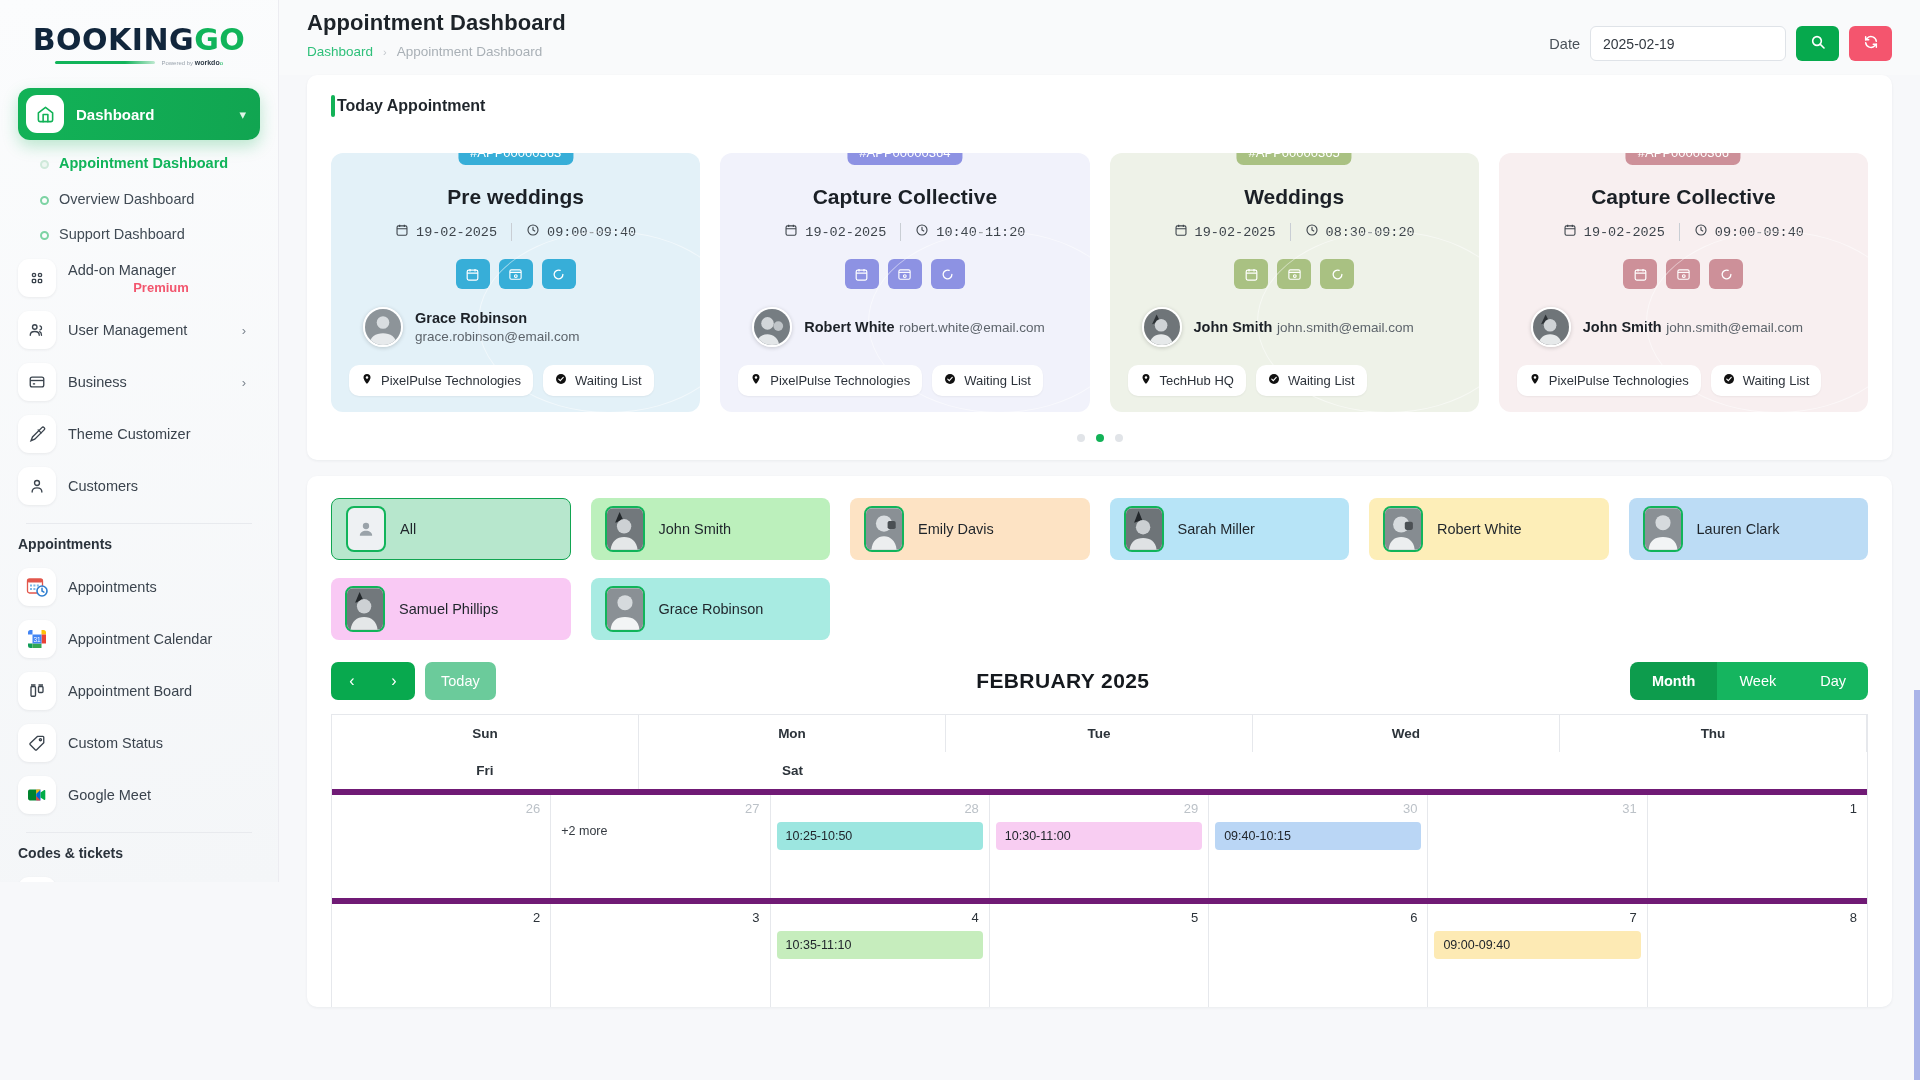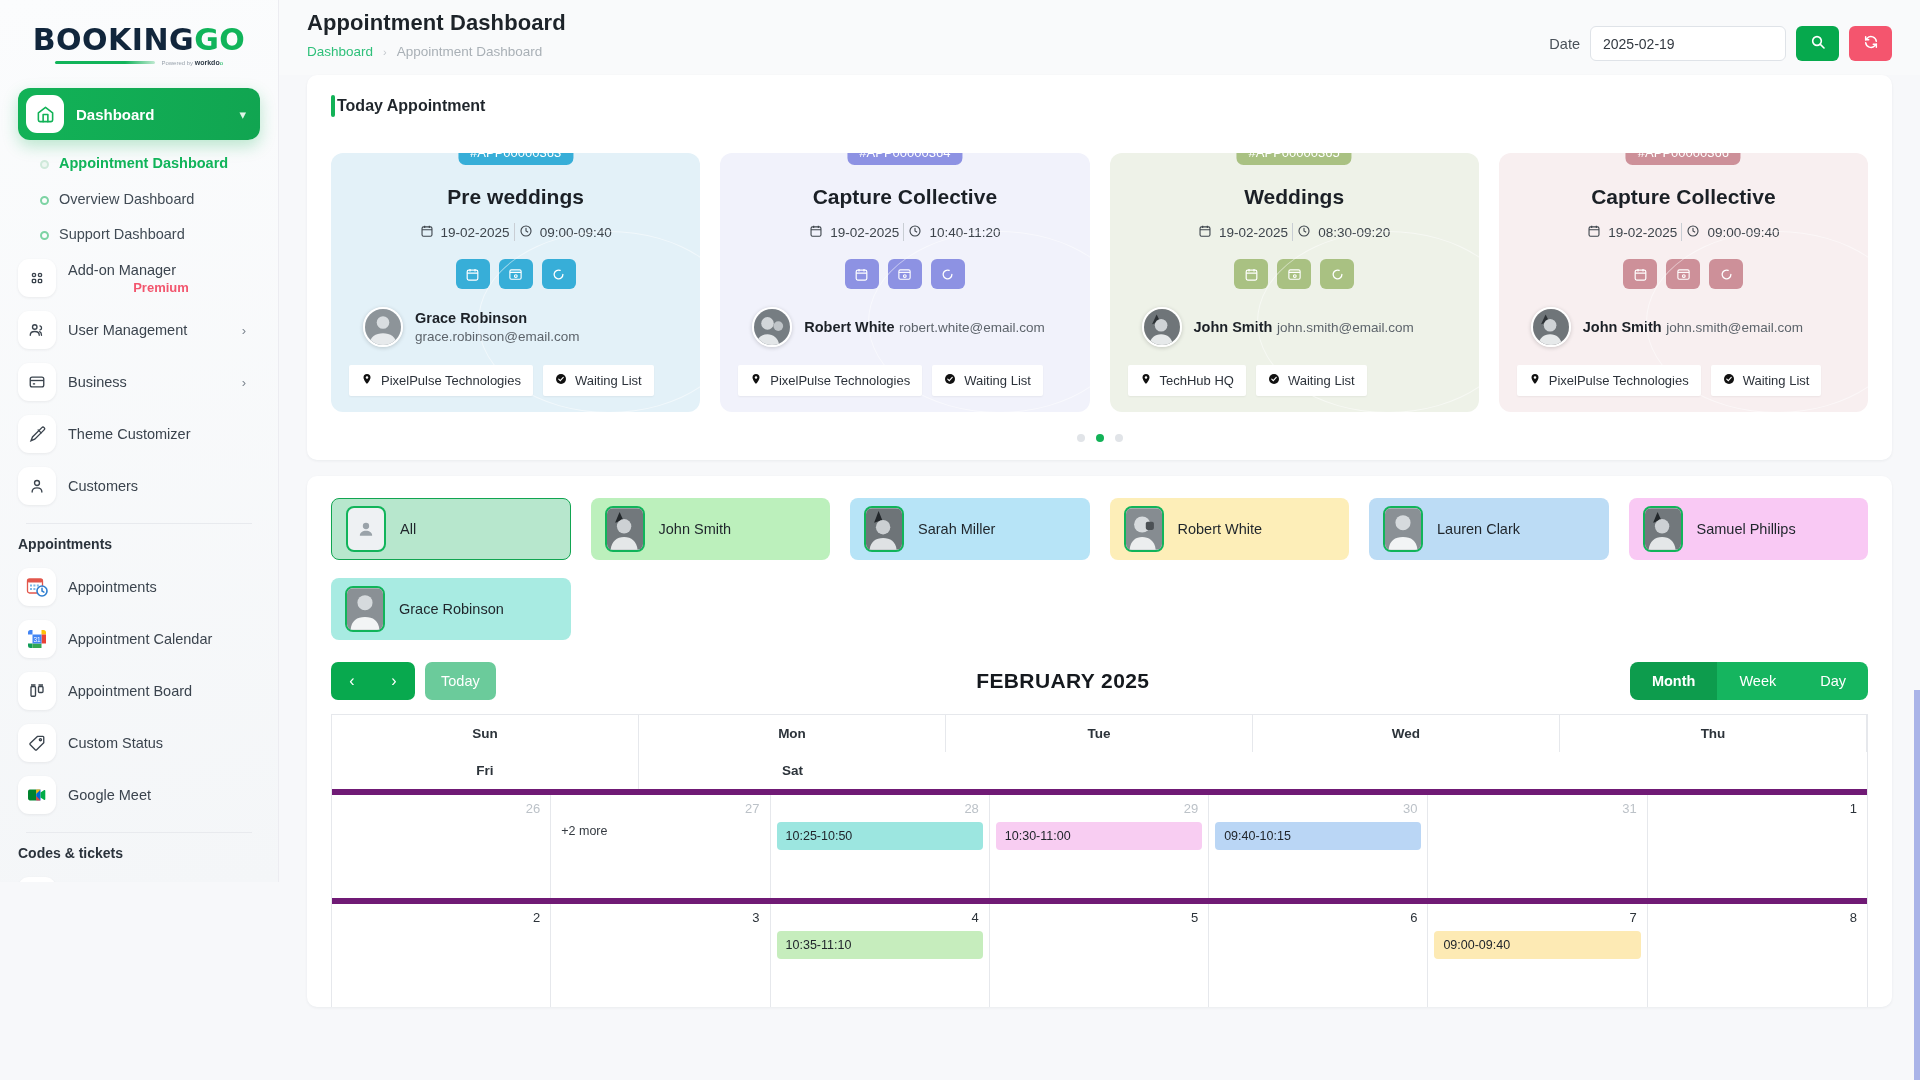--- a/index.html
+++ b/index.html
@@ -100,35 +100,35 @@
   }
   .card::after{
     content:""; position:absolute; right:-40px; top:30%; width:260px;height:180px;
     border-radius:50%; border:1px solid rgba(255,255,255,.5); pointer-events:none;
   }
   .card-chip {
     position:absolute; top:-13px; left:50%; transform:translateX(-50%);
     padding: 5px 12px; border-radius:7px; font-size:13px; color:#fff; font-weight:500; white-space:nowrap;
   }
   .card-title { text-align:center; font-size:21px; font-weight:700; color:#1b2026; margin-top:4px; }
-  .card-meta { display:flex; align-items:center; justify-content:center; gap:4px; margin-top:14px; font-size:13.5px; color:#3d444b;}
+  .card-meta { display:flex; align-items:center; justify-content:center; gap:14px; margin-top:14px; font-size:13.5px; color:#3d444b;font-family:Liberation Mono, monospace;}
   .card-meta .divi { width:1px; height:18px; background:#c9ced4; }
   .mitem { display:flex; align-items:center; gap:7px;}
   .card-acts { display:flex; justify-content:center; gap:9px; margin-top:18px; }
   .act { width:34px;height:30px;border-radius:6px;display:flex;align-items:center;justify-content:center;cursor:pointer;}
   .card-person { display:flex; align-items:center; gap:12px; margin-top:18px; padding-left:14px;}
   .avatar {
     width:40px;height:40px;border-radius:50%;flex:0 0 40px; overflow:hidden;
     border:2px solid #fff; box-shadow:0 1px 4px rgba(0,0,0,.18);
     display:flex;align-items:center;justify-content:center;
   }
   .p-name { font-size:14.5px;font-weight:700;color:#1c2127; }
   .p-mail { font-size:13.5px;color:#5d646b; margin-top:3px; }
   .card-tags { display:flex; gap:10px; margin-top:18px; }
-  .tag { background:#fff; border-radius:2px; padding:8px 12px; font-size:13px; color:#2c323a;
+  .tag { background:#fff; border-radius:10px; padding:8px 12px; font-size:13px; color:#2c323a;
          display:flex;align-items:center;gap:8px; box-shadow:0 1px 2px rgba(0,0,0,.05); }
 
   .dots { display:flex; justify-content:center; gap:11px; padding: 12px 0 18px 0;}
   .dot { width:8px;height:8px;border-radius:50%;background:#e1e4e8; cursor:pointer;}
   .dot.on { background:#12b257; }
 
   
   .staff-wrap { padding: 22px 24px 10px 24px; }
   .staff-grid { display:grid; grid-template-columns: repeat(6, 1fr); gap: 18px 20px; }
   .staff {
@@ -720,20 +720,31 @@
             <span class="staff-av">
                 <svg width="40" height="46" viewBox="0 0 40 46">
                   <rect width="40" height="46" fill="#72787c"></rect>
                   <path d="M14 4l4 9-9 3z" fill="#23282b"></path>
                   <circle cx="19" cy="20" r="8" fill="#cdd1d4"></circle>
                   <path d="M4 46c1-9 7-14 15-14s14 5 15 14z" fill="#e4e7e8"></path>
                 </svg>
               </span>
             <span class="staff-name">John Smith</span>
           </div>
+          <div class="staff" style="background:#fde3c4">
+            <span class="staff-av">
+                <svg width="40" height="46" viewBox="0 0 40 46">
+                  <rect width="40" height="46" fill="#8a9095"></rect>
+                  <circle cx="20" cy="17" r="9" fill="#d9dde0"></circle>
+                  <path d="M6 46c1-10 7-15 14-15s13 5 14 15z" fill="#eceeef"></path>
+                  <rect x="24" y="14" width="9" height="9" rx="2" fill="#4a4f53"></rect>
+                </svg>
+              </span>
+            <span class="staff-name">Emily Davis</span>
+          </div>
           <div class="staff" style="background:#b7e4f7">
             <span class="staff-av">
                 <svg width="40" height="46" viewBox="0 0 40 46">
                   <rect width="40" height="46" fill="#6e7478"></rect>
                   <path d="M14 3l4 10-9 3z" fill="#22262a"></path>
                   <circle cx="19" cy="21" r="8" fill="#cbcfd2"></circle>
                   <path d="M4 46c1-9 7-13 15-13s14 4 15 13z" fill="#dfe2e4"></path>
                 </svg>
               </span>
             <span class="staff-name">Sarah Miller</span>

